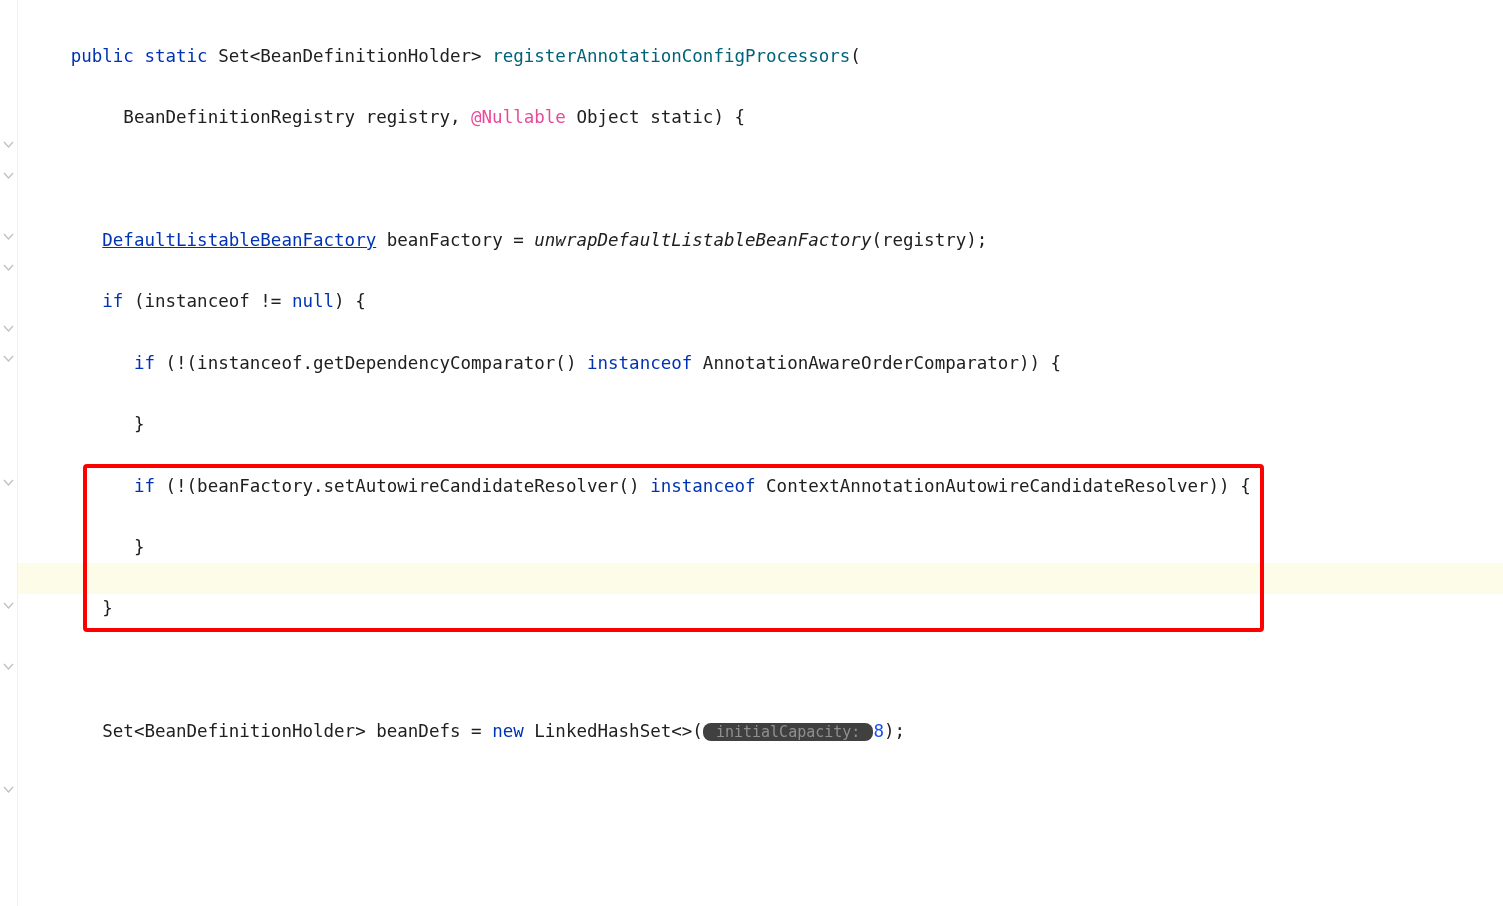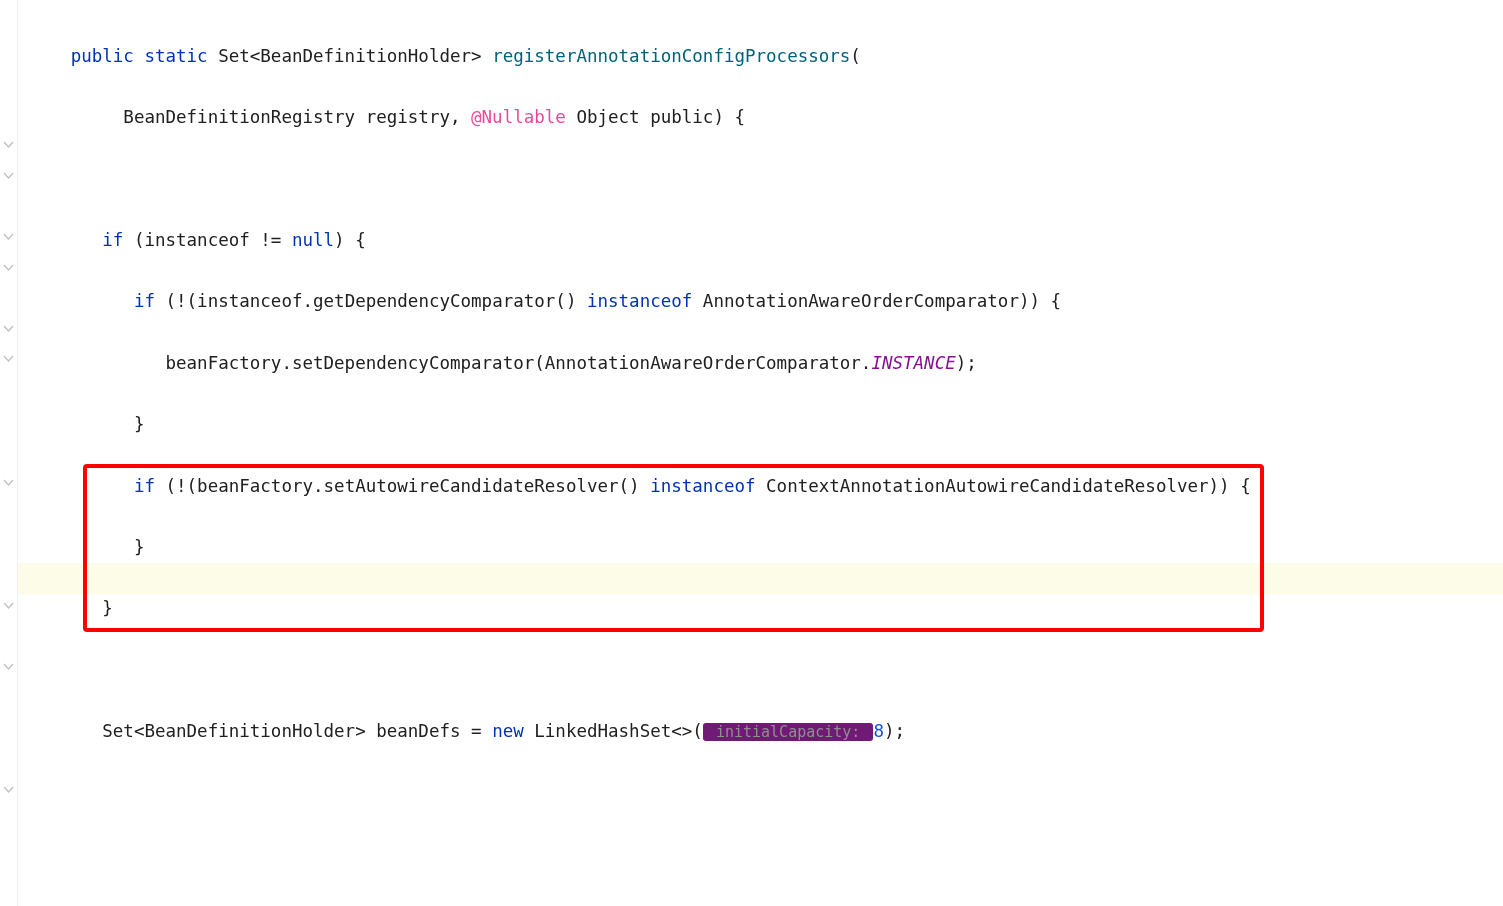--- a/index.html
+++ b/index.html
@@ -42,22 +42,22 @@
     color: #202020;
   }
   .kw { color: #0033b3; }
   .method-decl { color: #00627a; }
   .annot { color: #ec4899; }
   .link { color: #0033b3; text-decoration: underline; text-decoration-color: #0033b3; }
   .const { color: #871094; font-style: italic; }
   .ital-call { font-style: italic; color: #202020; }
   .hint {
     color: #8f8f8f;
-    background: #701a75;
-    border-radius: 3px;
+    background: #404040;
+    border-radius: 8px;
     padding: 0 4px;
     font-size: 15px;
   }
   .highlight-row {
     position: absolute;
     left: 0;
     width: 100%;
     height: 31px;
     background: #fdfce8;
     z-index: 0;
@@ -129,25 +129,25 @@
         <svg width="13" height="13" viewBox="0 0 13 13">
           <path d="M2 4 L6.5 9 L11 4" fill="none" stroke="#c0c0c0" stroke-width="1.3"></path>
         </svg>
       </div>
     </div>
 
   <div class="redbox" id="redbox" style="left: 83px; top: 464px; width: 1181px; height: 168px;"></div>
 
   <div class="code">
 <pre class="line"><span class="kw">     public static </span><span>Set&lt;BeanDefinitionHolder&gt; </span><span class="method-decl">registerAnnotationConfigProcessors</span><span>(</span></pre>
-<pre class="line"><span>          BeanDefinitionRegistry registry, </span><span class="annot">@Nullable</span><span> Object public) {</span></pre>
+<pre class="line"><span>          BeanDefinitionRegistry registry, </span><span class="annot">@Nullable</span><span> Object static) {</span></pre>
 <pre class="line"><span></span> </pre>
+<pre class="line"><span>        </span><span class="link">DefaultListableBeanFactory</span><span> beanFactory = </span><span class="ital-call">unwrapDefaultListableBeanFactory</span><span>(registry);</span></pre>
 <pre class="line"><span class="kw">        if </span><span>(instanceof != </span><span class="kw">null</span><span>) {</span></pre>
 <pre class="line"><span class="kw">           if </span><span>(!(instanceof.getDependencyComparator() </span><span class="kw">instanceof </span><span>AnnotationAwareOrderComparator)) {</span></pre>
-<pre class="line"><span>              beanFactory.setDependencyComparator(AnnotationAwareOrderComparator.</span><span class="const">INSTANCE</span><span>);</span></pre>
 <pre class="line"><span>           }</span></pre>
 <pre class="line"><span class="kw">           if </span><span>(!(beanFactory.setAutowireCandidateResolver() </span><span class="kw">instanceof </span><span>ContextAnnotationAutowireCandidateResolver)) {</span></pre>
 <pre class="line"><span>           }</span></pre>
 <pre class="line"><span>        }</span></pre>
 <pre class="line"><span></span> </pre>
 <pre class="line"><span>        Set&lt;BeanDefinitionHolder&gt; beanDefs = </span><span class="kw">new </span><span>LinkedHashSet&lt;&gt;(</span><span class="hint"> initialCapacity: </span><span style="color:#1750eb">8</span><span>);</span></pre>
 <pre class="line"><span></span> </pre>
 
 
 

